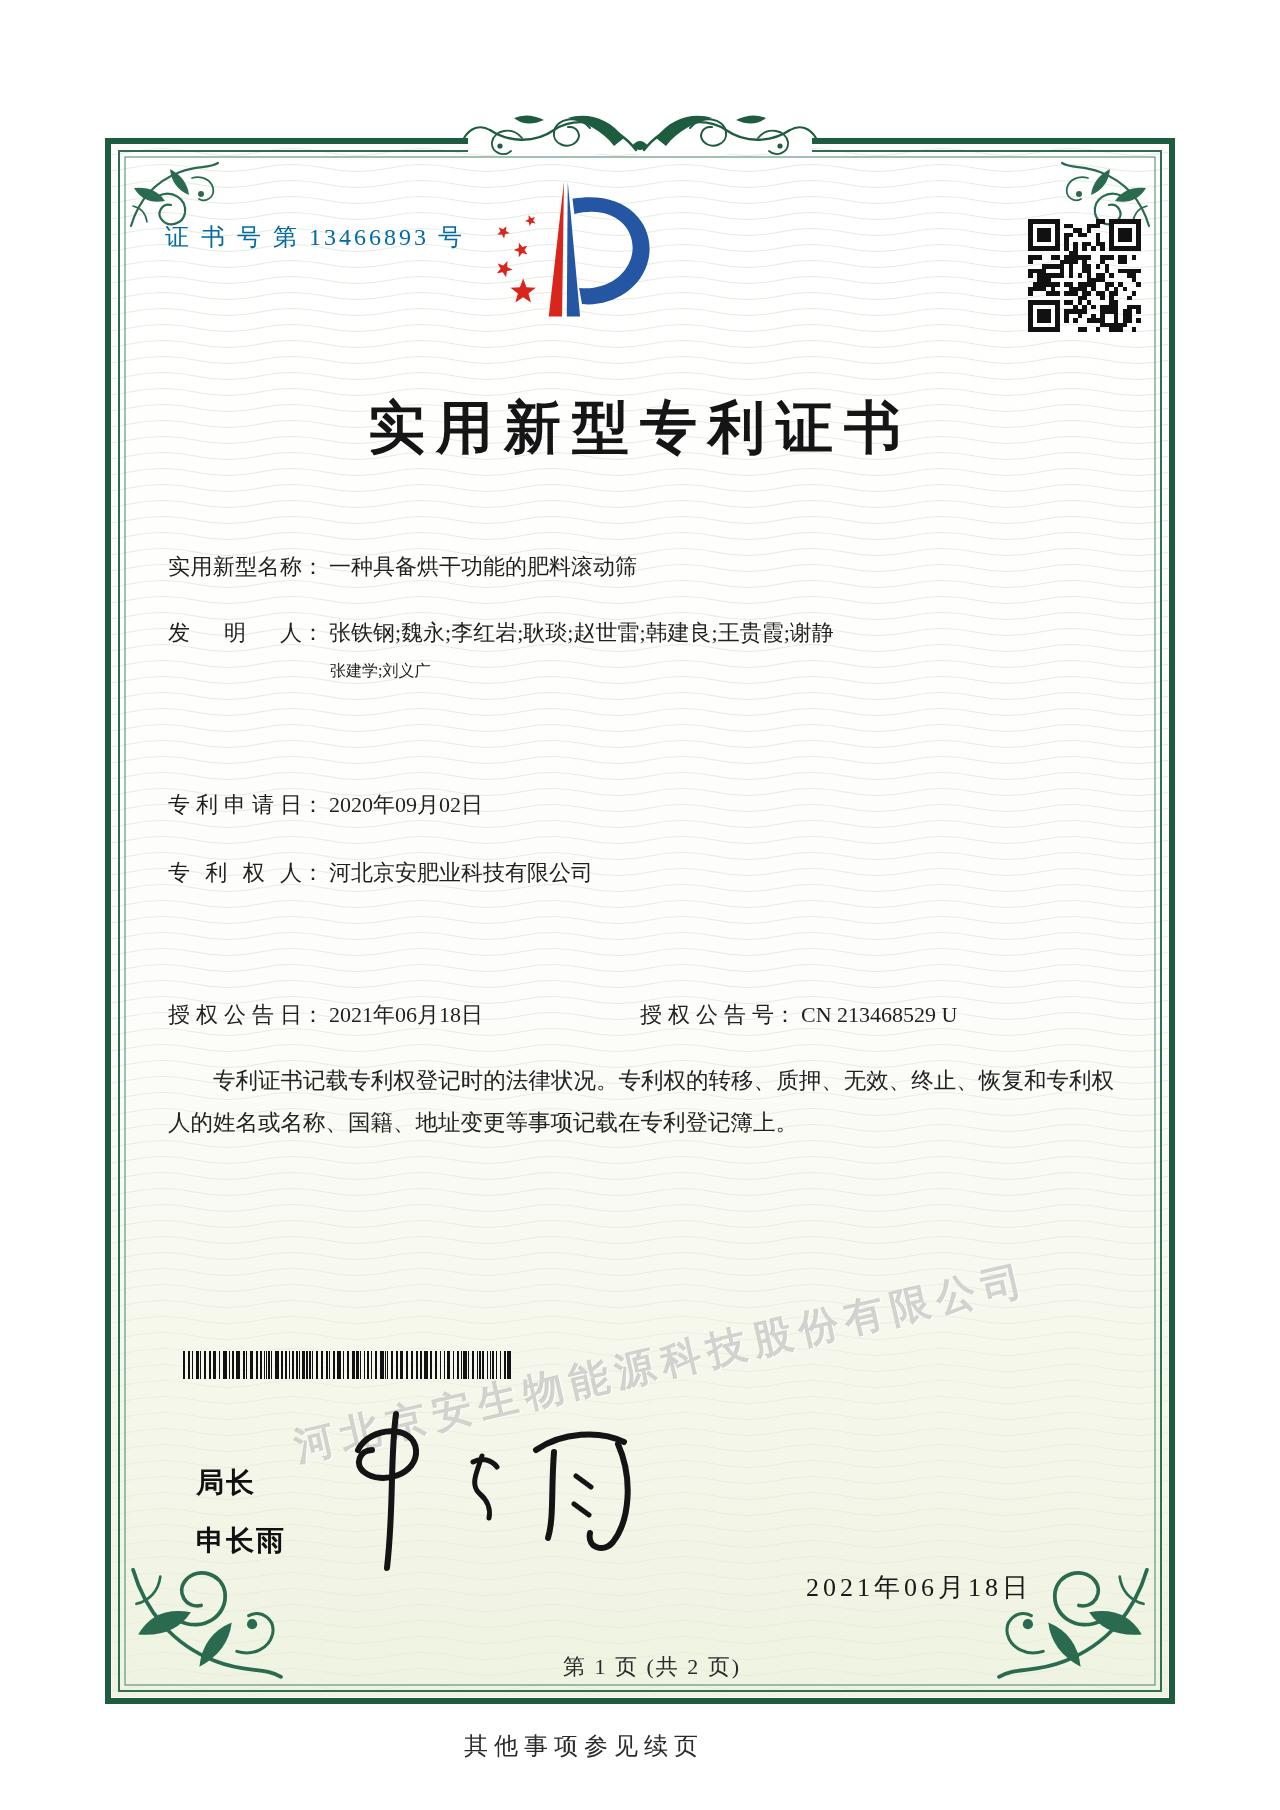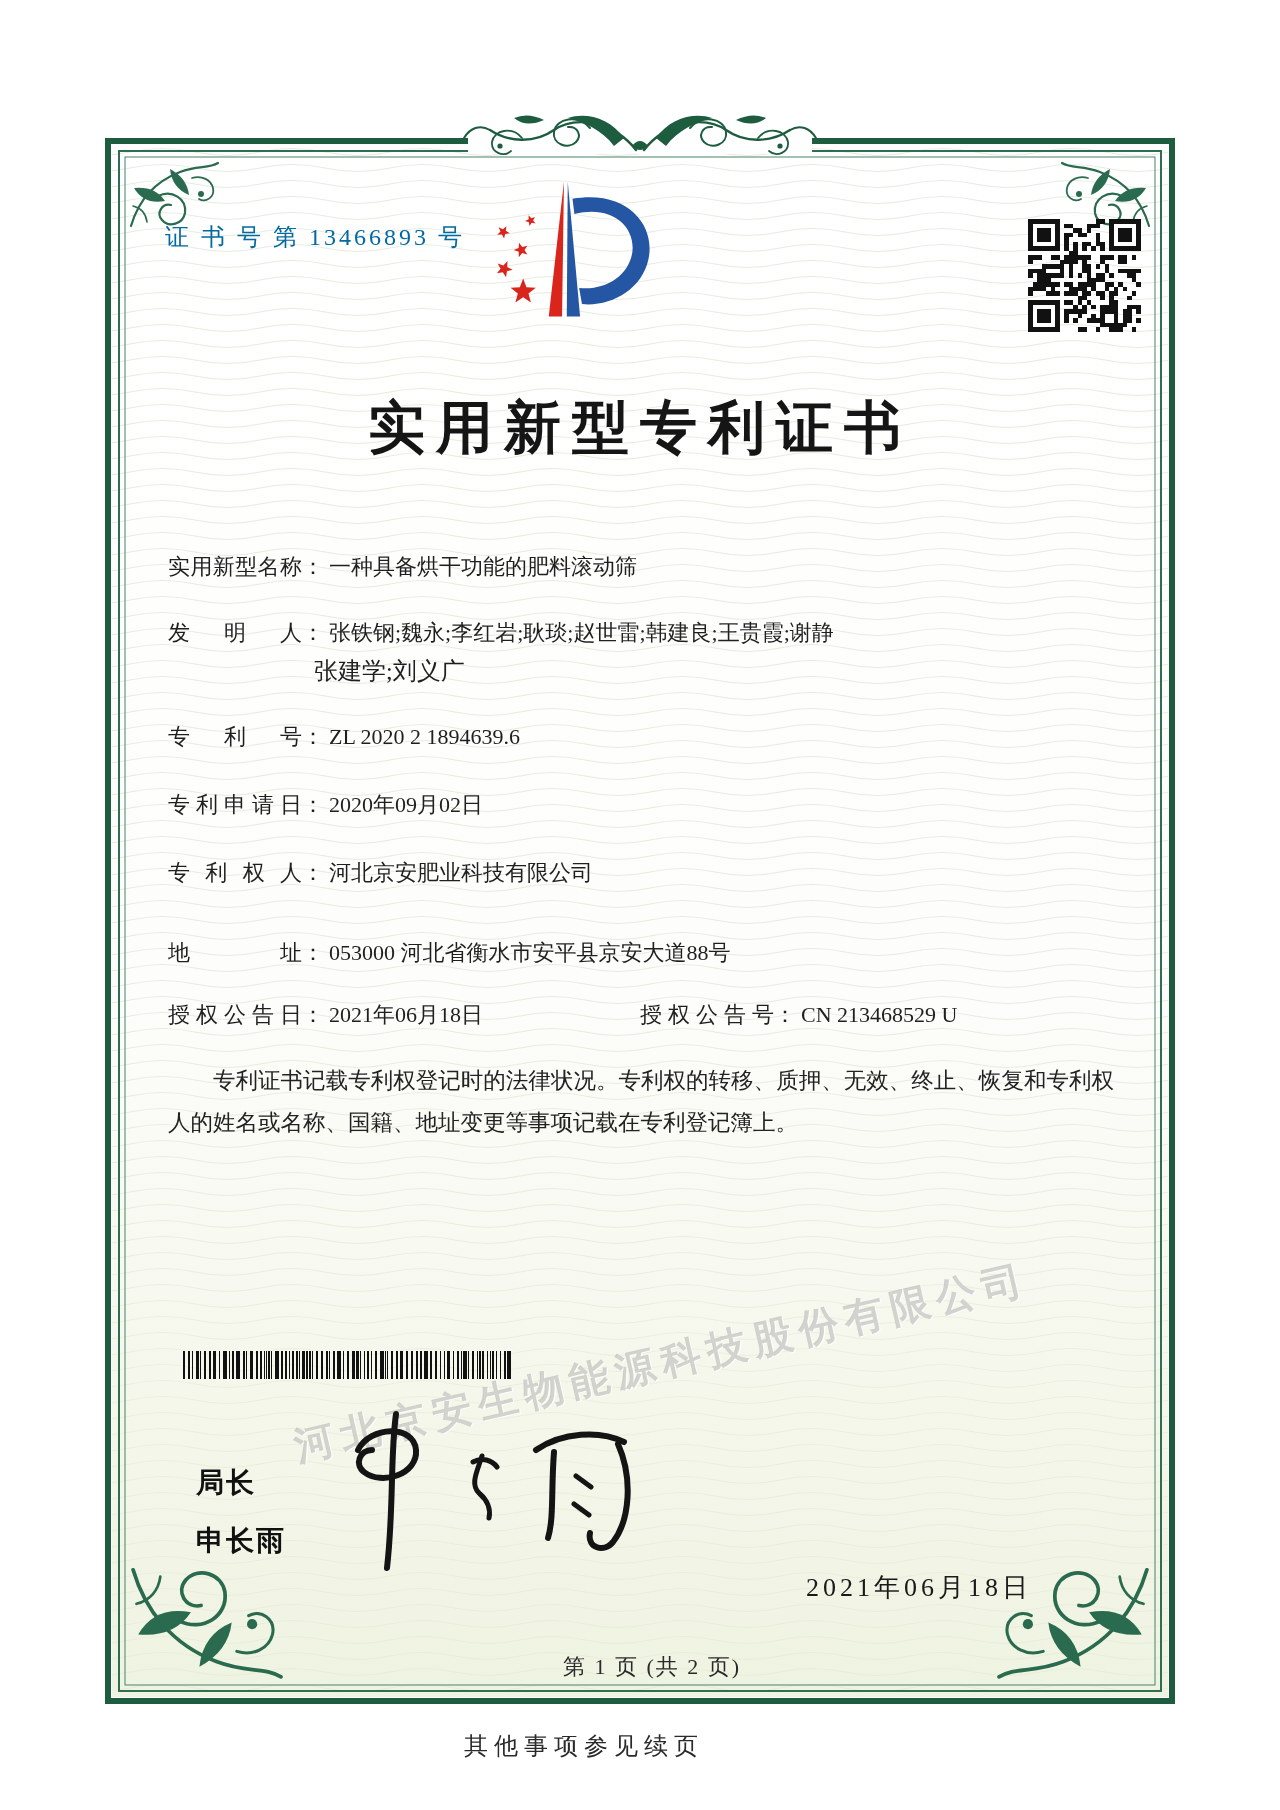--- a/index.html
+++ b/index.html
@@ -22,21 +22,21 @@
   }
   
   .frow{left:168px;font-size:22px;line-height:30px;white-space:nowrap;}
   .flabel{
     display:inline-block;width:134px;
     text-align:justify;text-align-last:justify;
     vertical-align:top;
   }
   .fcolon{display:inline-block;vertical-align:top;}
   .fval{display:inline-block;margin-left:5px;vertical-align:top;}
-  .fval2{left:314px;font-size:24px;line-height:30px;}
+  .fval2{left:330px;font-size:16px;line-height:30px;}
   .grant2{position:absolute;left:472px;top:0;white-space:nowrap;}
   
   .paras{
     left:168px;top:1060px;width:946px;
     font-size:22.5px;line-height:41.5px;text-align:justify;
     color:#222;
   }
   .paras p{margin:0;text-indent:2em;}
   
   .sig-title{left:196px;top:1464px;font-family:"Liberation Sans","DejaVu Sans",sans-serif;font-weight:600;font-size:28px;letter-spacing:2px;color:#111;}
@@ -349,35 +349,29 @@
     <span class="flabel">实用新型名称</span><span class="fcolon">：</span><span class="fval">一种具备烘干功能的肥料滚动筛</span>
   </div>
 
   <div class="abs title">实用新型专利证书</div>
 
   <div class="abs frow" style="top:618px">
     <span class="flabel">发明人</span><span class="fcolon">：</span><span class="fval">张铁钢;魏永;李红岩;耿琰;赵世雷;韩建良;王贵霞;谢静</span>
   </div>
   <div class="abs fval2" style="top:656px">张建学;刘义广</div>
 
-  <div class="abs frow" style="top:722px">
-    <span class="flabel">专利号</span><span class="fcolon">：</span><span class="fval">ZL 2020 2 1894639.6</span>
-  </div>
 
   <div class="abs frow" style="top:790px">
     <span class="flabel">专利申请日</span><span class="fcolon">：</span><span class="fval">2020年09月02日</span>
   </div>
 
   <div class="abs frow" style="top:858px">
     <span class="flabel">专利权人</span><span class="fcolon">：</span><span class="fval">河北京安肥业科技有限公司</span>
   </div>
 
-  <div class="abs frow" style="top:938px">
-    <span class="flabel">地址</span><span class="fcolon">：</span><span class="fval">053000 河北省衡水市安平县京安大道88号</span>
-  </div>
 
   <div class="abs frow" style="top:1000px">
     <span class="flabel">授权公告日</span><span class="fcolon">：</span><span class="fval">2021年06月18日</span>
     <span class="grant2">
       <span class="flabel">授权公告号</span><span class="fcolon">：</span><span class="fval">CN 213468529 U</span>
     </span>
   </div>
 
   <div class="abs paras">
     <p>专利证书记载专利权登记时的法律状况。专利权的转移、质押、无效、终止、恢复和专利权人的姓名或名称、国籍、地址变更等事项记载在专利登记簿上。</p>

